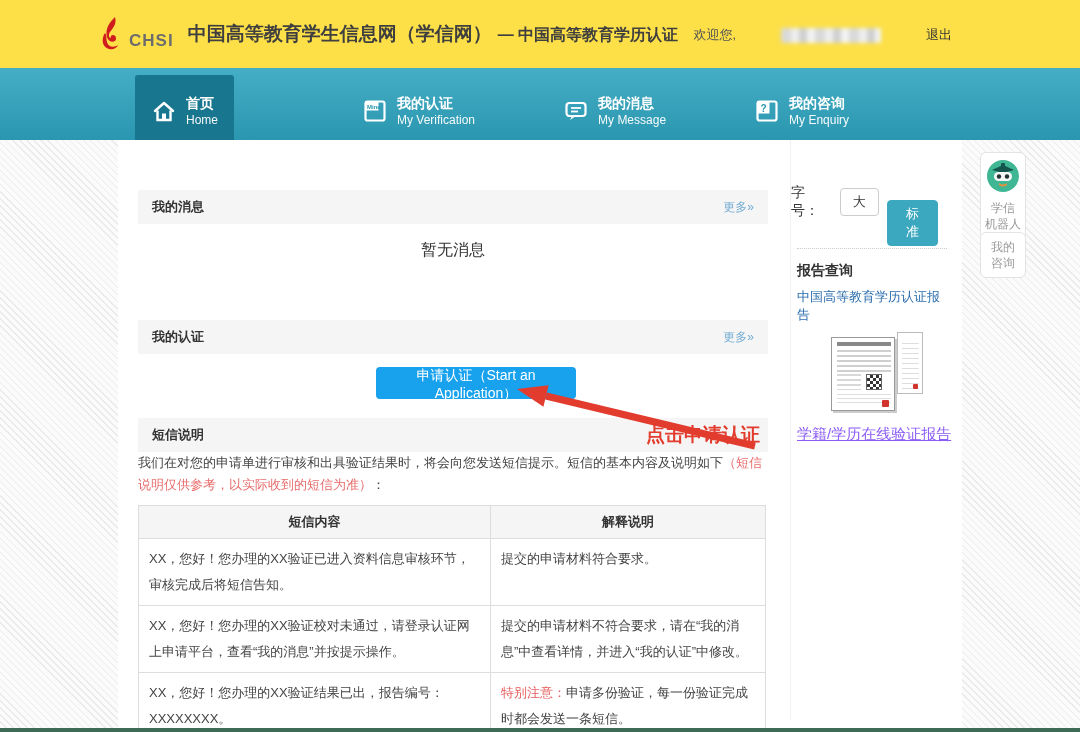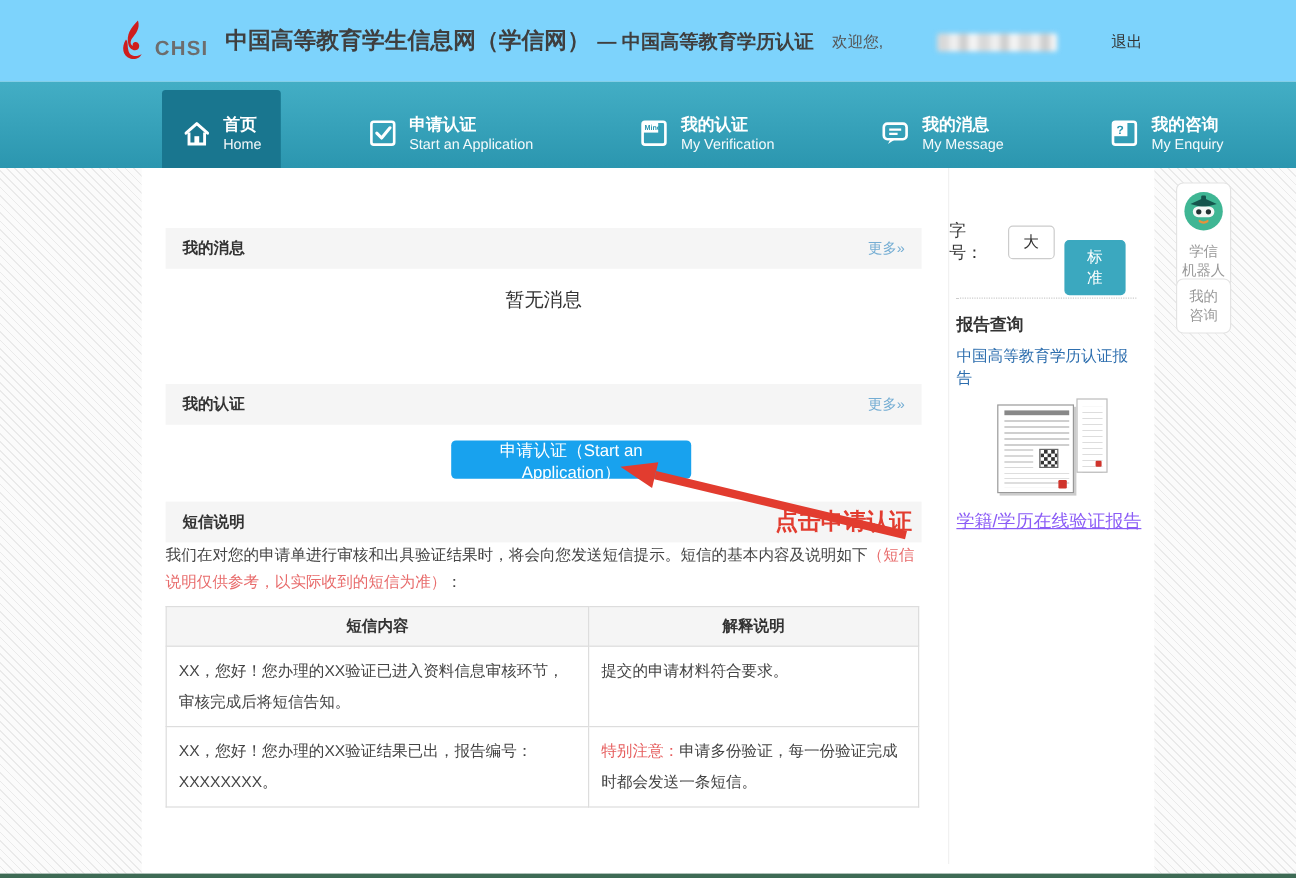--- a/index.html
+++ b/index.html
@@ -1,21 +1,21 @@
 <!DOCTYPE html>
 <html><head>
 <meta charset="utf-8">
 <style>
   * { margin:0; padding:0; box-sizing:border-box; }
   html,body { width:1080px; height:732px; }
   body { font-family:"Liberation Sans","DejaVu Sans",sans-serif; background:#fff; }
   .page { position:relative; width:1080px; height:732px; overflow:hidden; background:#fff; }
 
   
-  .header { position:absolute; top:0; left:0; width:1080px; height:68px; background:#7dd3fc; display:flex; align-items:center; }
+  .header { position:absolute; top:0; left:0; width:1080px; height:68px; background:#fde047; display:flex; align-items:center; }
   .logo-wrap { display:flex; align-items:flex-end; margin-left:95px; }
   .logo-mark { width:32px; height:38px; }
   .logo-text { font-size:17px; font-weight:bold; color:#6d6d6d; letter-spacing:1px; margin-left:2px; margin-bottom:2px; }
   .site-title { margin-left:14px; font-size:19px; font-weight:bold; color:#3f3f3f; display:flex; align-items:baseline; }
   .site-subtitle { font-size:16px; font-weight:bold; color:#3f3f3f; margin-left:6px; }
   .user-area { position:absolute; right:128px; top:26px; display:flex; align-items:center; font-size:13px; color:#555;gap:35px; }
   .blur-name { width:100px; height:15px; margin:0 10px; border-radius:2px;
                background:repeating-linear-gradient(90deg,#d9d9d9 0 10px,#efefef 10px 18px,#cfcfcf 18px 26px,#f3f3f3 26px 34px);
                filter:blur(2px); }
   .logout { color:#333; cursor:pointer; }
@@ -136,30 +136,20 @@
         <path d="M6.5 12.5 V22 H19.5 V12.5" fill="none" stroke="#fff" stroke-width="2.4"></path>
         <rect x="11" y="15.5" width="4" height="6.5" fill="#fff"></rect>
       </svg>
       <div class="txt">
         <div class="zh">首页</div>
         <div class="en">Home</div>
       </div>
     </div>
     <div class="nav-gap"></div>
 
-    <div class="nav-item">
-      <svg class="nav-ico" viewBox="0 0 26 26">
-        <rect x="3.5" y="3.5" width="19" height="19" rx="2" fill="none" stroke="#fff" stroke-width="2.2"></rect>
-        <path d="M8 13 L12 17 L19 8.5" fill="none" stroke="#fff" stroke-width="2.6" stroke-linecap="round" stroke-linejoin="round"></path>
-      </svg>
-      <div class="txt">
-        <div class="zh">申请认证</div>
-        <div class="en">Start an Application</div>
-      </div>
-    </div>
     <div class="nav-gap"></div>
 
     <div class="nav-item">
       <svg class="nav-ico" viewBox="0 0 26 26">
         <rect x="3.5" y="3.5" width="19" height="19" rx="2" fill="none" stroke="#fff" stroke-width="2.2"></rect>
         <rect x="3.5" y="3.5" width="13" height="9" fill="#fff"></rect>
         <text x="5" y="10.5" font-size="6" fill="#2b96af" font-family="Liberation Sans,sans-serif" font-weight="bold">Mine</text>
       </svg>
       <div class="txt">
         <div class="zh">我的认证</div>
@@ -232,20 +222,24 @@
             <th>短信内容</th>
             <th>解释说明</th>
           </tr>
         </thead>
         <tbody>
             <tr>
               <td>XX，您好！您办理的XX验证已进入资料信息审核环节，审核完成后将短信告知。</td>
               <td>提交的申请材料符合要求。</td>
             </tr>
             <tr>
+              <td>XX，您好！您办理的XX验证校对未通过，请登录认证网上申请平台，查看“我的消息”并按提示操作。</td>
+              <td>提交的申请材料不符合要求，请在“我的消息”中查看详情，并进入“我的认证”中修改。</td>
+            </tr>
+            <tr>
               <td>XX，您好！您办理的XX验证结果已出，报告编号：XXXXXXXX。</td>
               <td><span class="red-strong">特别注意：</span>申请多份验证，每一份验证完成时都会发送一条短信。</td>
             </tr>
           </tbody>
       </table>
     </div>
 
     <div class="right-col">
       <div class="fontsize-row">
         <span class="fontsize-label">字号：</span>

